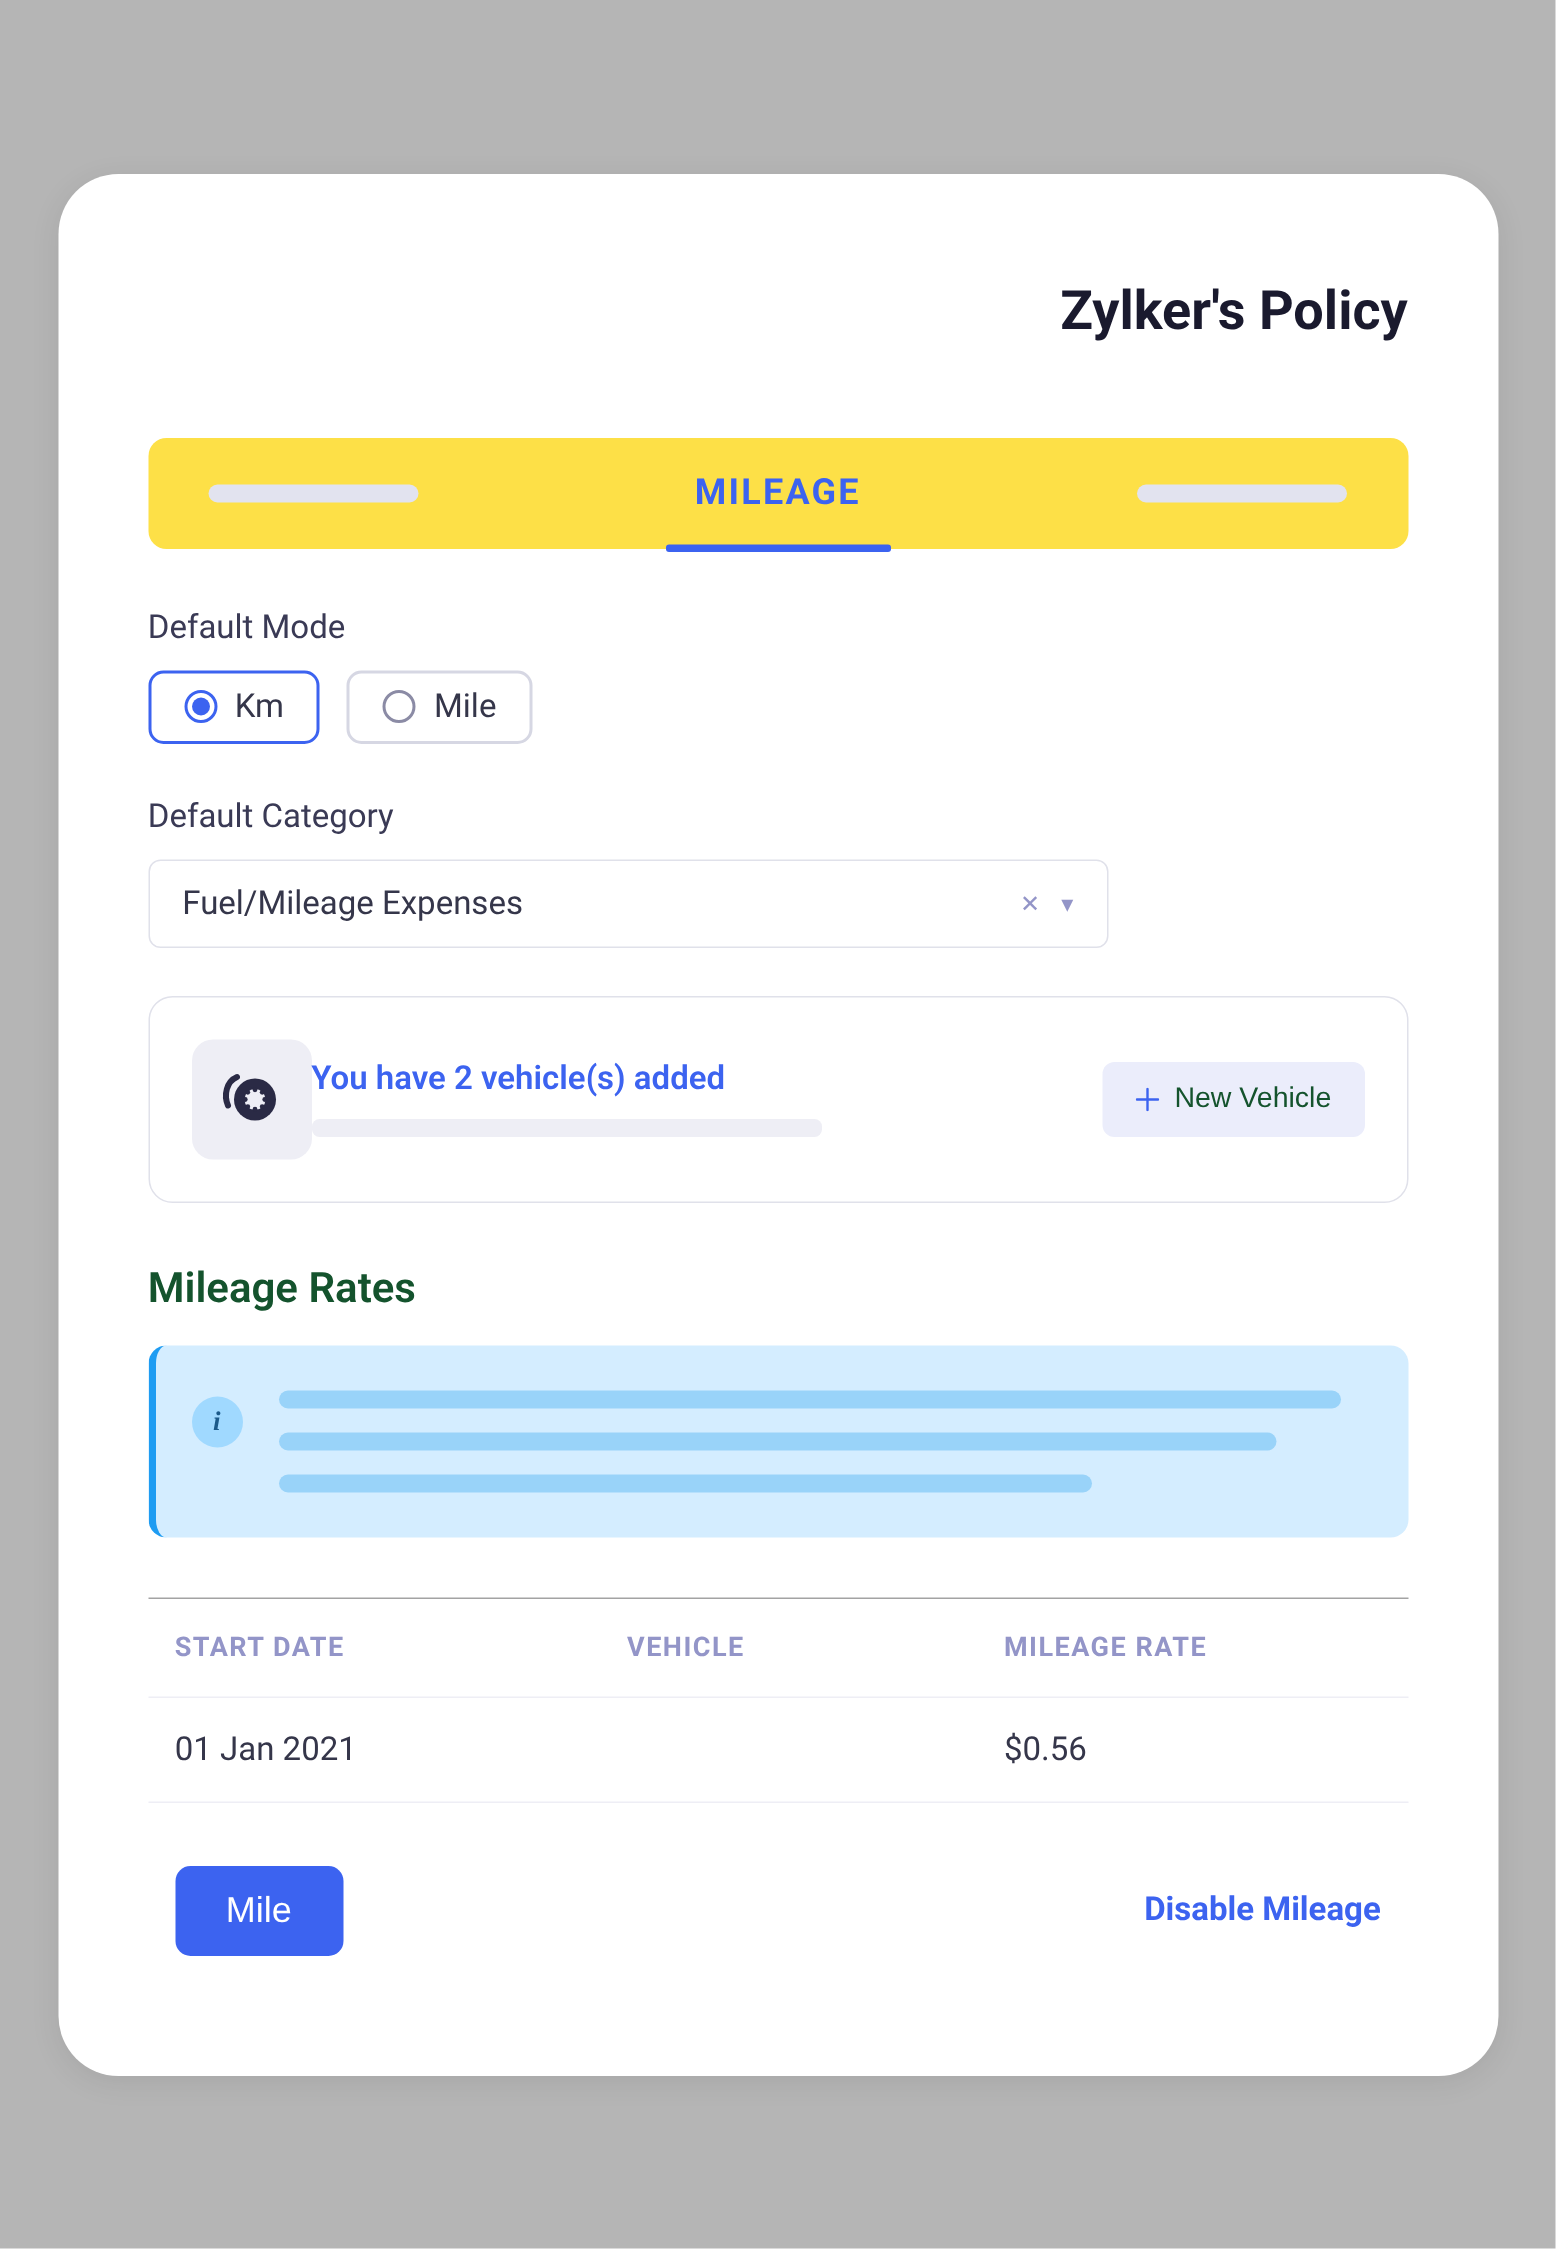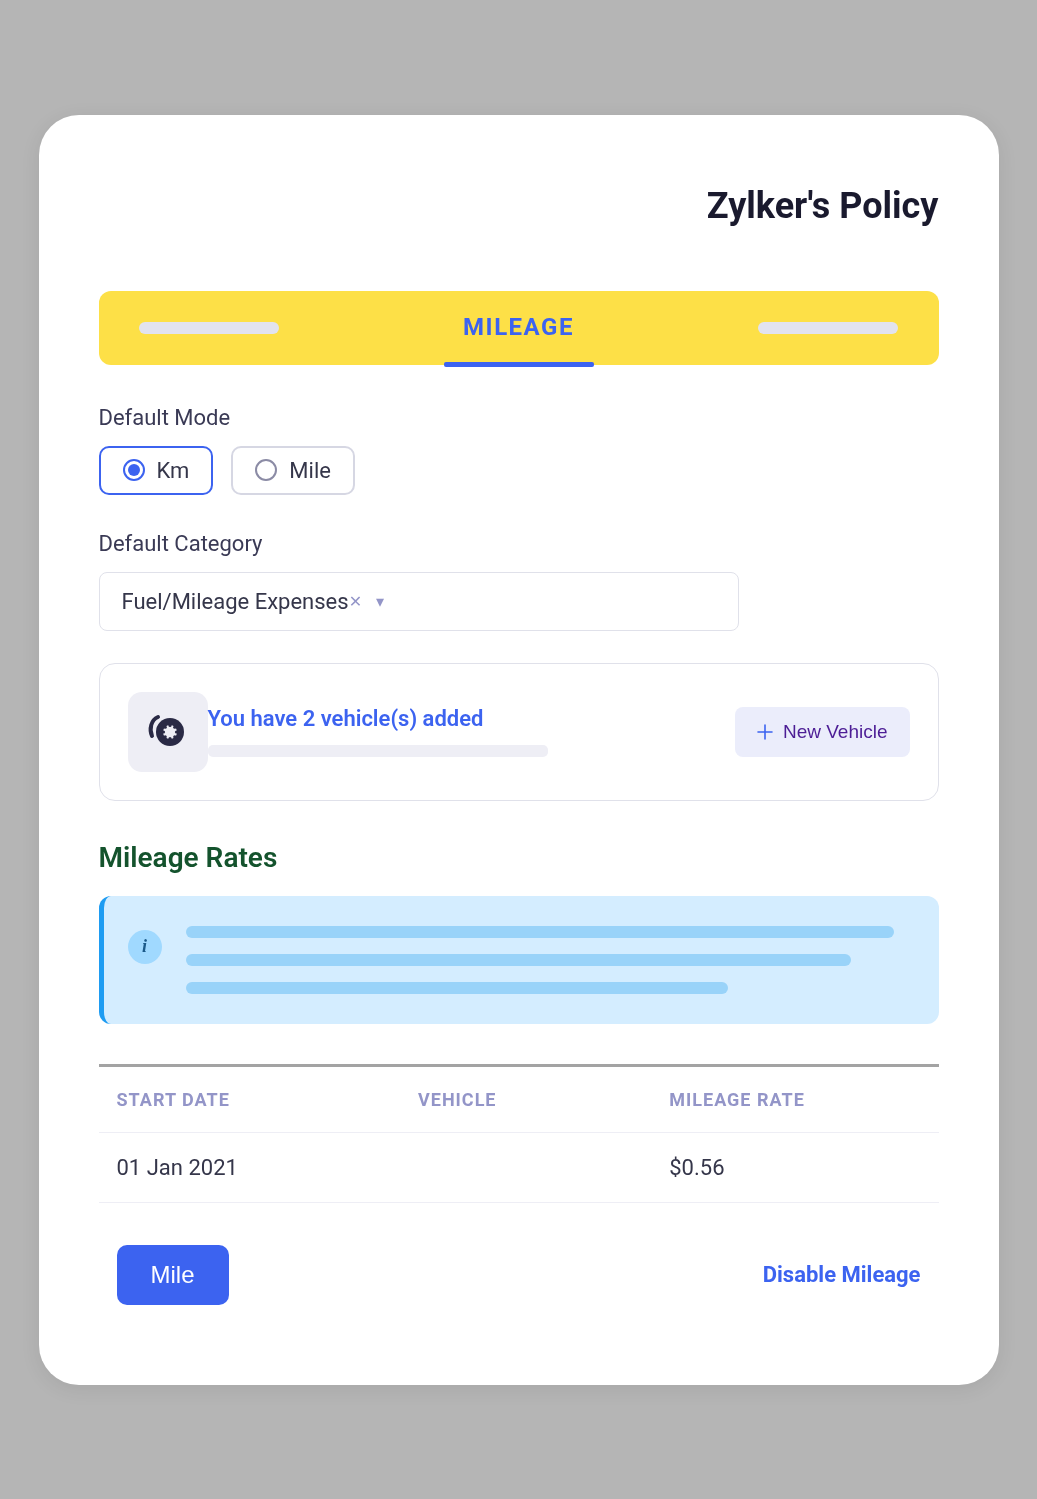--- a/index.html
+++ b/index.html
@@ -102,21 +102,21 @@
       height: 12px;
       border-radius: 50%;
       background: #3c63f0;
     }
     .select-box {
       border: 1px solid #e0e1ea;
       border-radius: 8px;
       padding: 16px 22px;
       display: flex;
       align-items: center;
-      justify-content: flex-start;
+      justify-content: space-between;
       font-size: 22px;
       color: #35364a;
       margin-bottom: 32px;
       cursor: pointer;
       width: 640px;
     }
     .select-controls {
       display: flex;
       gap: 14px;
       align-items: center;
@@ -154,21 +154,21 @@
       background: #eeeef5;
       border-radius: 5px;
       height: 12px;
       width: 340px;
     }
     .new-vehicle-btn {
       background: #ebedfb;
       border: none;
       border-radius: 8px;
       padding: 14px 22px;
-      color: #4c1d95;
+      color: #14532d;
       font-size: 19px;
       font-weight: 500;
       display: flex;
       align-items: center;
       gap: 10px;
       cursor: pointer;
     }
     .section-heading {
       font-size: 28px;
       font-weight: 600;
@@ -219,21 +219,21 @@
       width: 100%;
     }
     .rate-header, .rate-row {
       display: grid;
       grid-template-columns: 1.2fr 1fr 1fr;
       padding: 22px 18px;
       border-bottom: 1px solid #eeeef5;
       align-items: center;
     }
     .rate-header {
-      border-top: 3px solid #a3a3a3;
+      border-top: 1px solid #a3a3a3;
     }
     .rate-header span {
       color: #9395c8;
       font-size: 18px;
       font-weight: 700;
       letter-spacing: 1px;
       text-transform: uppercase;
     }
     .rate-row span {
       font-size: 22px;

